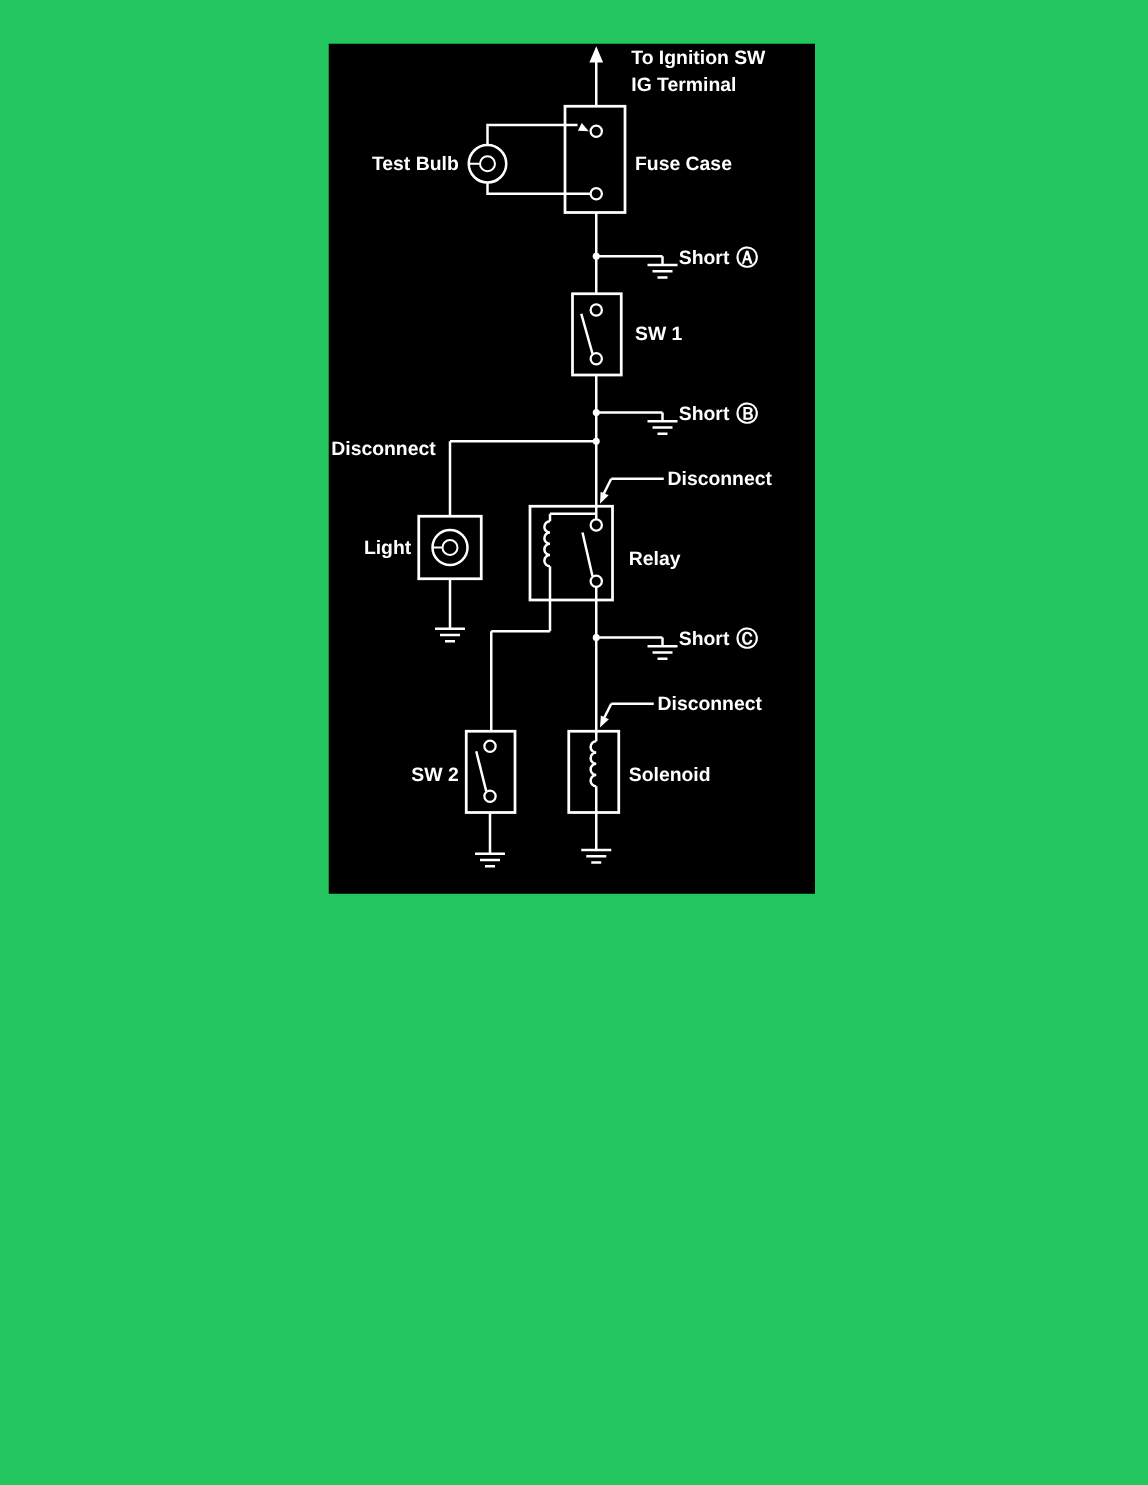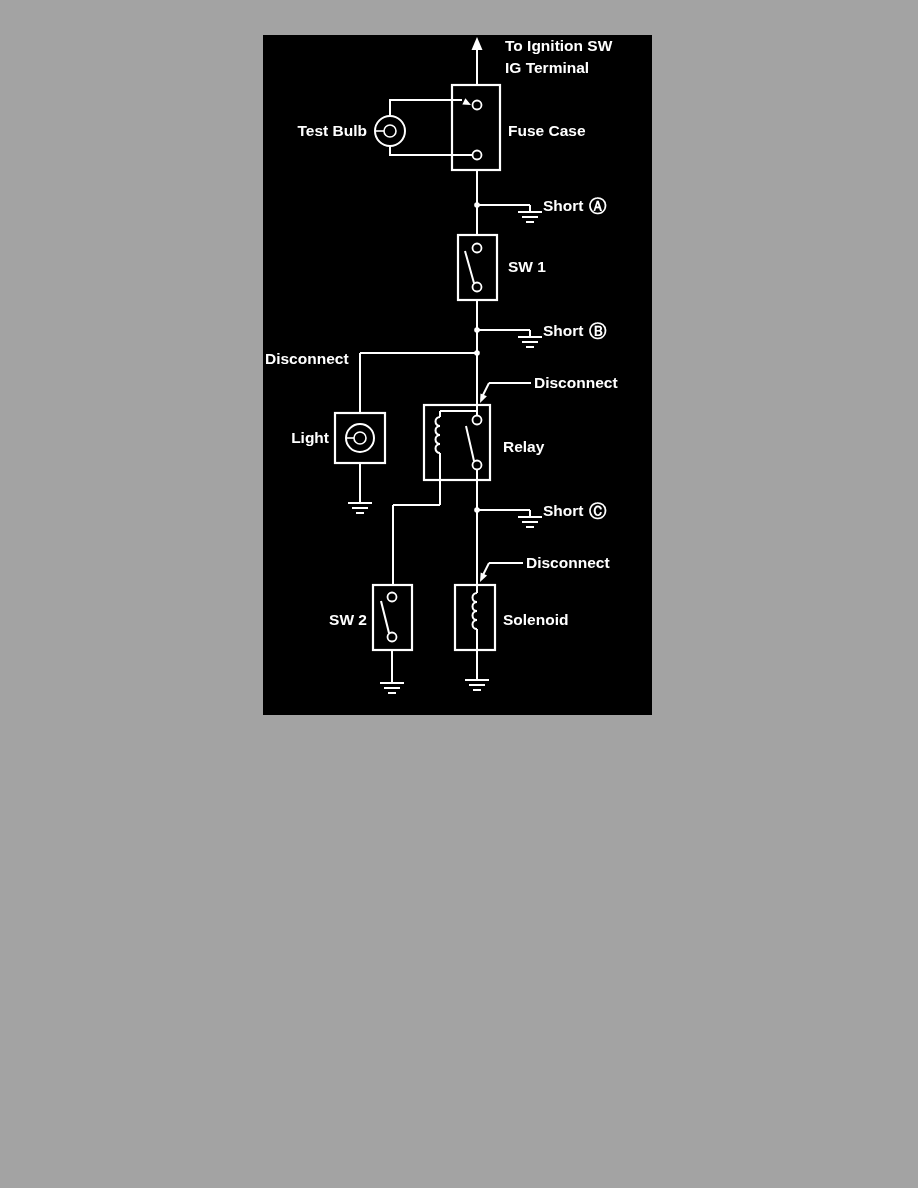--- a/index.html
+++ b/index.html
@@ -1,17 +1,17 @@
 <!DOCTYPE html>
 <html><head>
 <meta charset="utf-8">
 <style>
   html,body { margin:0; padding:0; background:#ffffff; }
   .page {
-    position:relative; width:918px; height:1188px; background:#a3a3a3;
+    position:relative; width:918px; height:1188px; background:#22c55e;
     font-family:"Liberation Sans", sans-serif; overflow:hidden;
   }
   .panel {
     position:absolute; left:263px; top:35px; width:389px; height:680px;
     background:#000000;
   }
   svg { display:block; }
   .wire   { stroke:#ffffff; stroke-width:2; fill:none; stroke-linecap:butt; }
   .box    { stroke:#ffffff; stroke-width:2.2; fill:none; }
   .term   { stroke:#ffffff; stroke-width:1.8; fill:#000000; }

